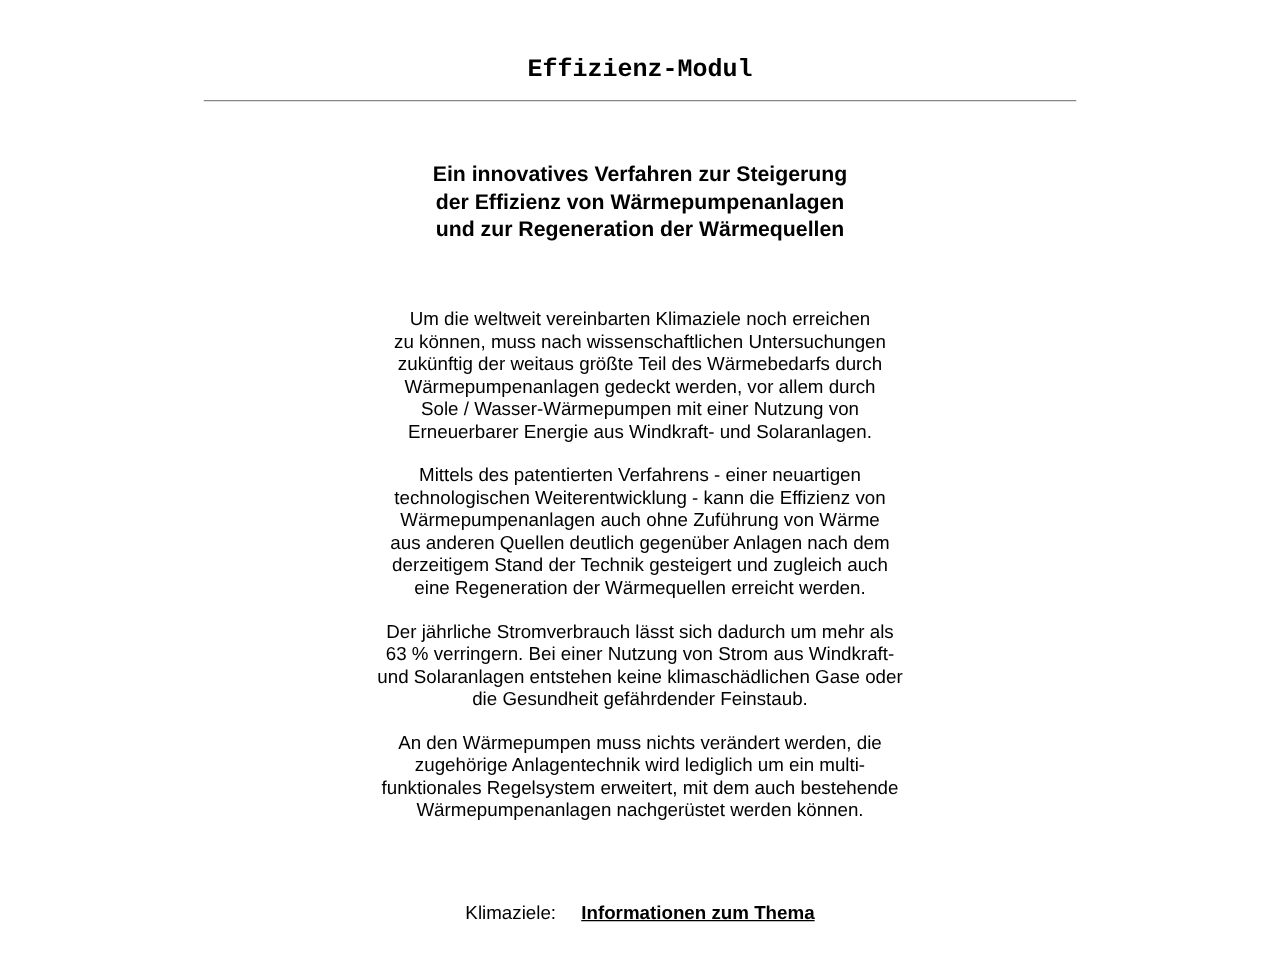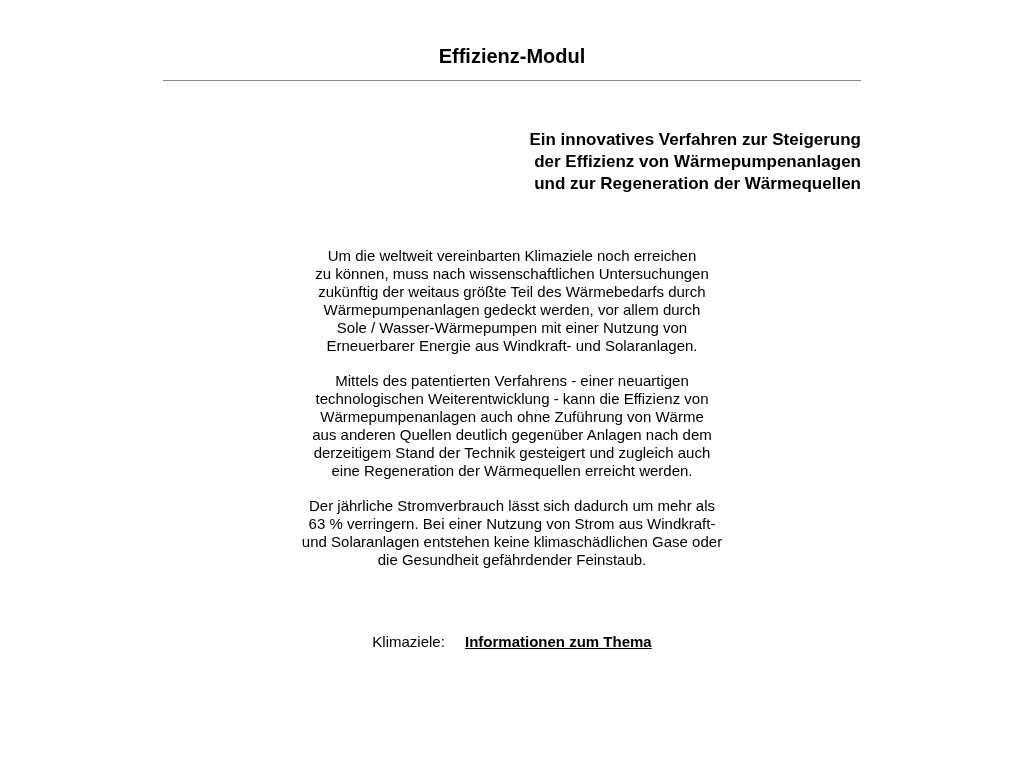--- a/index.html
+++ b/index.html
@@ -13,34 +13,34 @@
     width: 698px;
     margin: 0 auto;
     padding-top: 45px;
     text-align: center;
   }
   .page-title {
     font-size: 20px;
     font-weight: bold;
     line-height: 23px;
     margin: 0 0 12px 0;
+    font-family: Liberation Mono, monospace;
   }
   .title-rule {
     border: 0;
     border-top: 1px solid #878787;
     height: 0;
     margin: 0;
   }
   .subtitle {
     margin-top: 48px;
     font-size: 17px;
     font-weight: bold;
     line-height: 22px;
     white-space: pre-line;
-    text-align: right;
   }
   .body-text {
     margin-top: 52px;
   }
   .para {
     font-size: 15px;
     line-height: 18px;
     margin: 12px 0 17px 0;
     white-space: pre-line;
   }
@@ -84,20 +84,24 @@
     <p class="para">Mittels des patentierten Verfahrens - einer neuartigen
 technologischen Weiterentwicklung - kann die Effizienz von
 Wärmepumpenanlagen auch ohne Zuführung von Wärme
 aus anderen Quellen deutlich gegenüber Anlagen nach dem
 derzeitigem Stand der Technik gesteigert und zugleich auch
 eine Regeneration der Wärmequellen erreicht werden.</p>
     <p class="para">Der jährliche Stromverbrauch lässt sich dadurch um mehr als
 63 % verringern. Bei einer Nutzung von Strom aus Windkraft-
 und Solaranlagen entstehen keine klimaschädlichen Gase oder
 die Gesundheit gefährdender Feinstaub.</p>
+    <p class="para">An den Wärmepumpen muss nichts verändert werden, die
+zugehörige Anlagentechnik wird lediglich um ein multi-
+funktionales Regelsystem erweitert, mit dem auch bestehende
+Wärmepumpenanlagen nachgerüstet werden können.</p>
   </div>
 
   <div class="footer">
     <span class="readmore-label">Klimaziele:</span>
     <a class="readmore-link">Informationen zum Thema</a>
   </div>
 
 </div>
 
 </body></html>

